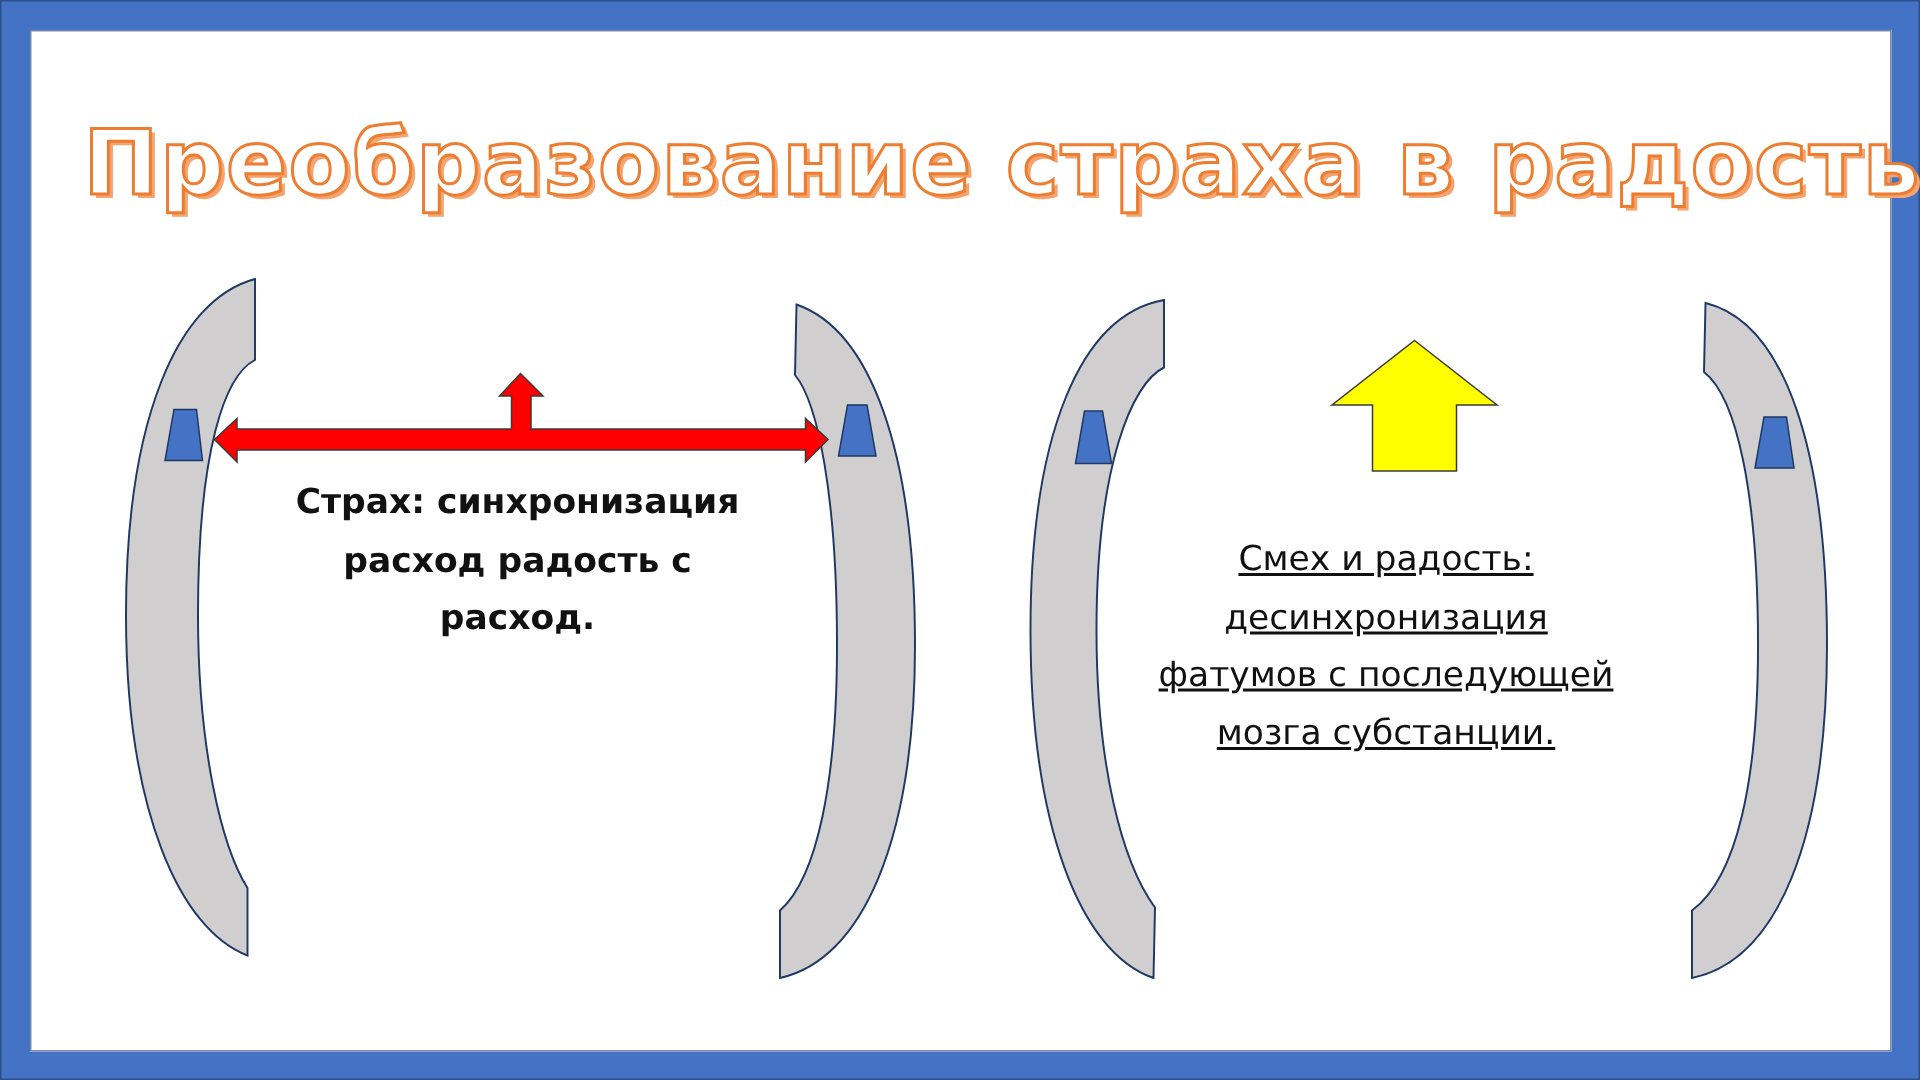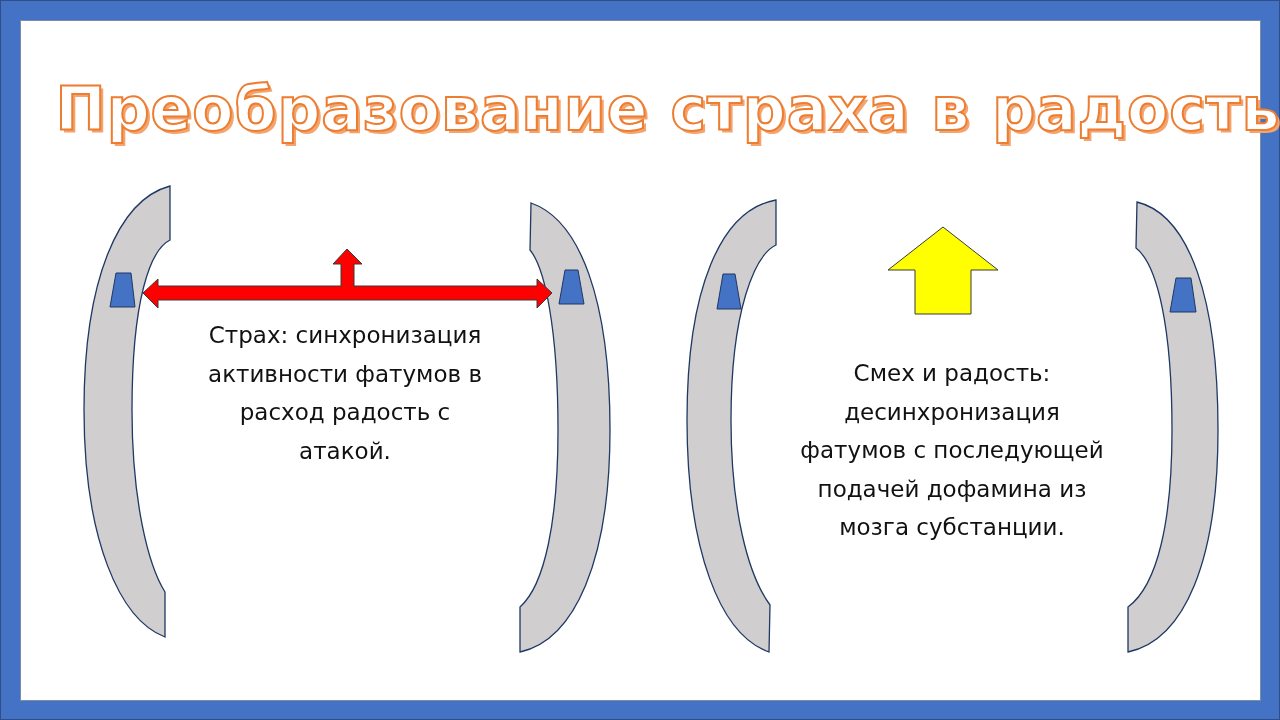--- a/index.html
+++ b/index.html
@@ -33,22 +33,22 @@
     svg.diagram { position: absolute; left: 0; top: 0; }
     .caption {
       position: absolute;
       text-align: center;
       font-family: "DejaVu Sans", sans-serif;
       font-size: 23px;
       line-height: 38.5px;
       color: #111111;
     }
     .caption .line { display: block; white-space: nowrap; }
-    #caption-fear { left: 145px; top: 316px; width: 400px; }
-    #caption-joy { left: 752px; top: 354px; width: 400px; }
+    #caption-fear { left: 145px; top: 316px; width: 400px; font-weight: bold; }
+    #caption-joy { left: 724px; top: 354px; width: 400px; text-decoration: underline; }
   </style>
 </head>
 <body>
 
 <div class="frame-edge"></div>
 <div class="slide"></div>
 
 <h1 class="title">Преобразование страха в радость</h1>
 
 <svg class="diagram" width="1280" height="720" viewBox="0 0 1280 720">
@@ -77,24 +77,22 @@
     <polygon points="1176,278 1191,278 1196,312 1170,312" fill="#4472C4" stroke="#1F3864" stroke-width="1"></polygon>
   </g>
 
   <g>
     <polygon points="943,227 998,270 971,270 971,314 915,314 915,270 888,270" fill="#FFFF00" stroke="#3A3A3A" stroke-width="1"></polygon>
   </g>
 </svg>
 
 <div class="caption" id="caption-fear">
   <span class="line">Страх: синхронизация</span>
-  <span class="line">активности фатумов в</span>
   <span class="line">расход радость с</span>
-  <span class="line">атакой.</span>
+  <span class="line">расход.</span>
 </div>
 
 <div class="caption" id="caption-joy">
   <span class="line">Смех и радость:</span>
   <span class="line">десинхронизация</span>
   <span class="line">фатумов с последующей</span>
-  <span class="line">подачей дофамина из</span>
   <span class="line">мозга субстанции.</span>
 </div>
 
 </body></html>

